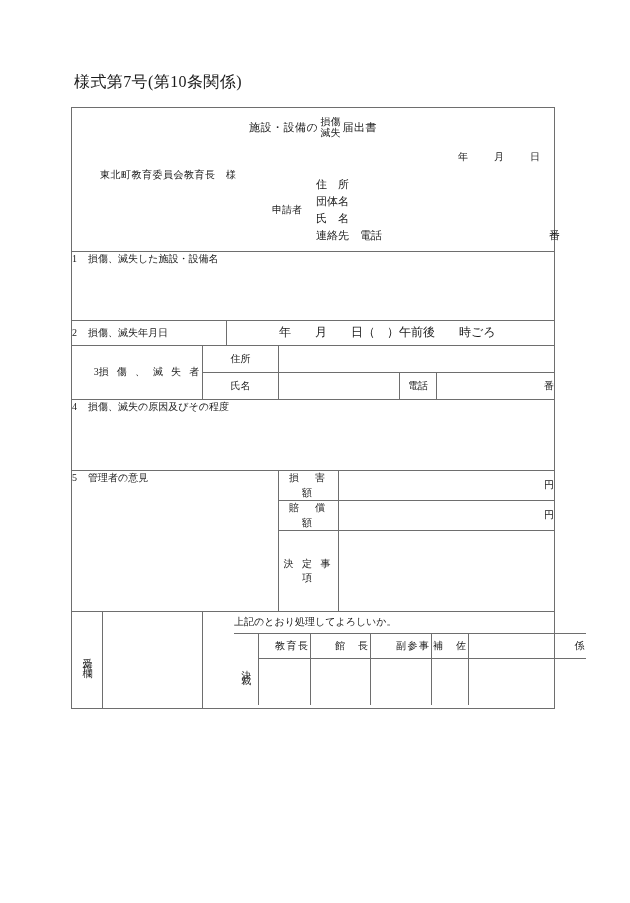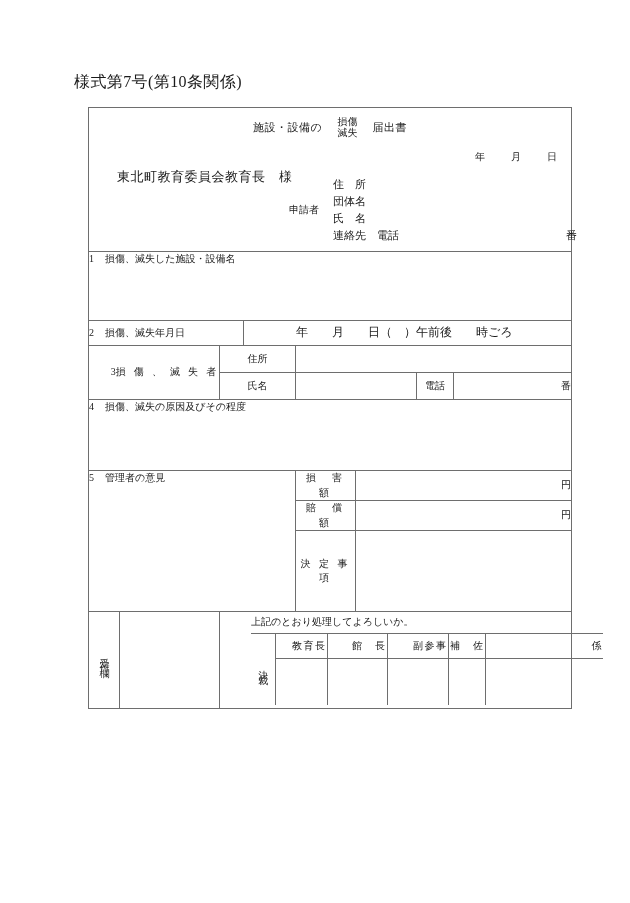--- a/index.html
+++ b/index.html
@@ -30,21 +30,21 @@
     left: 74px;
     top: 72px;
     font-size: 16px;
     letter-spacing: 0.4px;
     white-space: nowrap;
   }
 
   
   .form-table {
     position: absolute;
-    left: 88px;
+    left: 71px;
     top: 107px;
     width: 483px;
     border-collapse: collapse;
     table-layout: fixed;
     font-size: 10px;
   }
   .form-table td {
     border: 1px solid #6e6e6e;
     padding: 0;
     vertical-align: top;
@@ -69,41 +69,41 @@
     font-size: 11px;
     white-space: nowrap;
   }
   .title-line .lead { letter-spacing: 0.5px; }
   .stack {
     display: inline-block;
     vertical-align: middle;
     line-height: 1.05;
     font-size: 10px;
     text-align: center;
-    margin: 0 15px;
+    margin: 0 2px;
     position: relative;
     top: -1px;
   }
   .stack span { display: block; }
   .title-line .tail { letter-spacing: 0.5px; font-family: Liberation Serif, serif; }
 
   .date-line {
     position: absolute;
     right: 14px;
     top: 42px;
     font-size: 10px;
     white-space: nowrap;
   }
   .date-line .sp { display: inline-block; width: 26px; }
 
   .addressee {
     position: absolute;
     left: 28px;
     top: 60px;
-    font-size: 13px;
+    font-size: 10px;
     letter-spacing: 0.5px;
     white-space: nowrap;
   }
 
   .applicant-block {
     position: absolute;
     left: 200px;
     top: 68px;
     width: 270px;
     display: flex;

